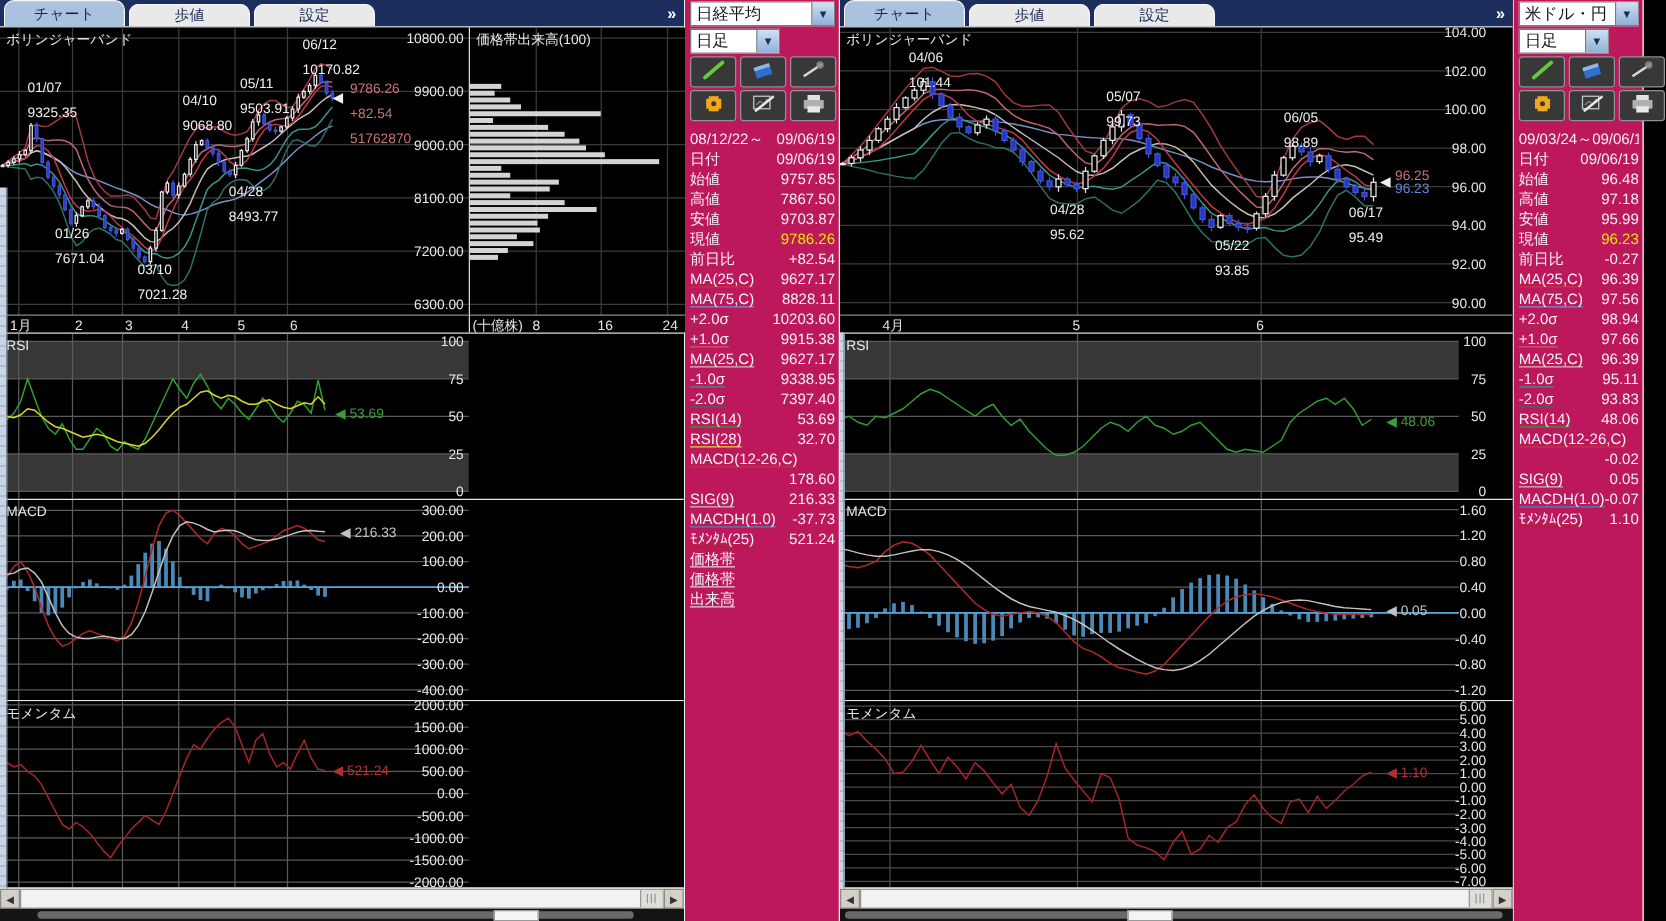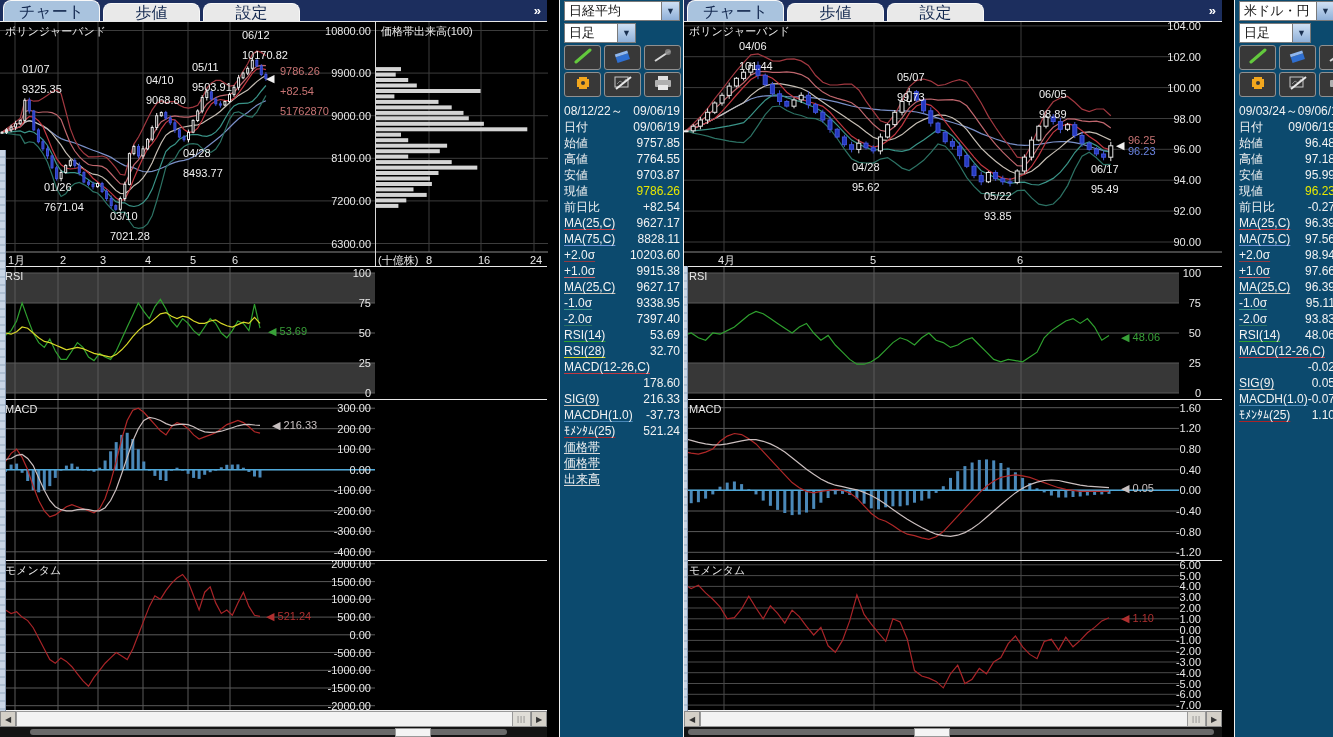--- a/index.html
+++ b/index.html
@@ -1,35 +1,35 @@
 <!DOCTYPE html>
 <html><head>
 <meta charset="utf-8">
 <style>
   html,body{margin:0;padding:0;background:#000;}
   body{width:1333px;height:737px;overflow:hidden;font-family:"Liberation Sans",sans-serif;}
   .app{display:flex;width:1333px;height:737px;}
   .panel{position:relative;background:#000;display:flex;flex-direction:column;}
   .tabbar{height:22px;background:#1c2e5e;display:flex;align-items:flex-end;border-bottom:1px solid #e8e8e8;padding-left:3px;box-sizing:border-box;}
-  .tab{width:95px;height:17px;line-height:17px;text-align:center;font-size:16px;color:#13284f;background:#e9e9e9;border:1px solid #f8f8f8;border-bottom:none;border-radius:8px 8px 0 0;margin-right:3px;cursor:pointer;}
+  .tab{width:95px;height:17px;line-height:17px;text-align:center;font-size:12px;color:#13284f;background:#e9e9e9;border:1px solid #f8f8f8;border-bottom:none;border-radius:8px 8px 0 0;margin-right:3px;cursor:pointer;}
   .tab.active{background:#a9c3de;height:20px;line-height:21px;}
   .more{margin-left:auto;color:#fff;font-size:13px;font-weight:bold;padding:0 6px 3px 0;cursor:pointer;}
   .pricerow{display:flex;}
   .volbox{border-left:1px solid #d8d8d8;}
   .sub{border-top:1px solid #e8e8e8;}
   .chartbox svg{display:block;}
   svg text{font-family:"Liberation Sans",sans-serif;}
   .hscroll{height:17px;background:#dcd8d0;border-top:1px solid #f0f0f0;display:flex;align-items:stretch;box-sizing:border-box;}
   .sb-btn{width:16px;background:#d4d0c8;border:1px solid #8a8a8a;font-size:8px;color:#333;display:flex;align-items:center;justify-content:center;box-sizing:border-box;}
   .sb-thumb{flex:1;background:#f2f2f2;border:1px solid #999;display:flex;justify-content:flex-end;align-items:center;box-sizing:border-box;}
   .sb-grip{font-size:8px;color:#777;letter-spacing:1px;background:#e0ded8;border-left:1px solid #999;height:100%;width:18px;text-align:center;line-height:14px;box-sizing:border-box;}
   .strip{height:10px;background:#141414;position:relative;overflow:hidden;}
   .strip-bar{position:absolute;top:2px;height:6px;background:#6a6a6a;border-radius:3px;}
   .strip-thumb{position:absolute;top:1px;height:7px;width:34px;background:#f4f4f4;border:1px solid #999;}
-  .sidebar{background:#0c4a6e;border-left:1px solid #f0f0f0;border-right:1px solid #f0f0f0;padding:1px 3px 0 4px;box-sizing:border-box;font-size:12px;color:#f2f2f2;margin-left:12px;}
+  .sidebar{background:#be185d;border-left:1px solid #f0f0f0;border-right:1px solid #f0f0f0;padding:1px 3px 0 4px;box-sizing:border-box;font-size:12px;color:#f2f2f2;}
   .combo{display:flex;height:20px;background:#fff;border:1px solid #7a7a7a;margin-bottom:2px;align-items:center;box-sizing:border-box;}
   .combo.small{width:72px;}
   .combo-text{flex:1;color:#111;padding-left:4px;font-size:13px;white-space:nowrap;overflow:hidden;}
   .combo-btn{width:17px;height:100%;background:linear-gradient(#cfe0f4,#8fb0d8);border-left:1px solid #7a7a7a;color:#1a3050;font-size:9px;display:flex;align-items:center;justify-content:center;}
   .tools{display:grid;grid-template-columns:repeat(3,38px);gap:2px;margin:2px 0 6px 0;}
   .tool{width:37px;height:25px;background:#383838;border:1px solid #909090;border-radius:3px;display:flex;align-items:center;justify-content:center;padding:0;cursor:pointer;}
   .srow{display:flex;height:16px;line-height:16px;white-space:nowrap;overflow:hidden;align-items:center;}
   .srow .val{margin-left:auto;}
   .edge{position:absolute;left:0;width:5px;background:repeating-linear-gradient(180deg,#c9d5e5 0 6px,#aebfd2 6px 8px);border-right:1px solid #8a9cb4;z-index:5;}
 </style>
@@ -482,21 +482,21 @@
       <div class="srow">
         <span class="lbl">日付</span>
         <span class="val">09/06/19</span>
       </div>
       <div class="srow">
         <span class="lbl">始値</span>
         <span class="val">9757.85</span>
       </div>
       <div class="srow">
         <span class="lbl">高値</span>
-        <span class="val">7764.55</span>
+        <span class="val">7867.50</span>
       </div>
       <div class="srow">
         <span class="lbl">安値</span>
         <span class="val">9703.87</span>
       </div>
       <div class="srow">
         <span class="lbl">現値</span>
         <span class="val" style="color: rgb(232, 232, 0);">9786.26</span>
       </div>
       <div class="srow">

